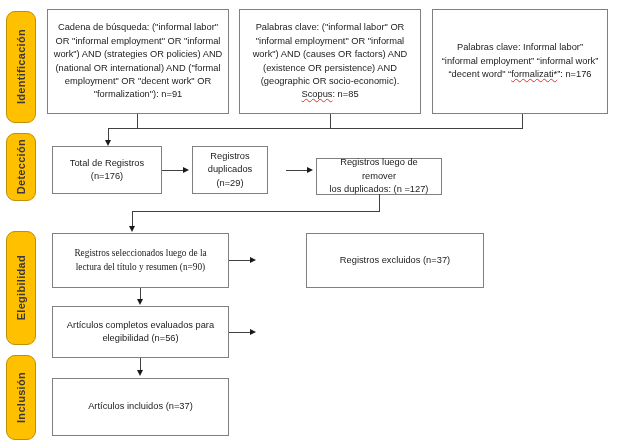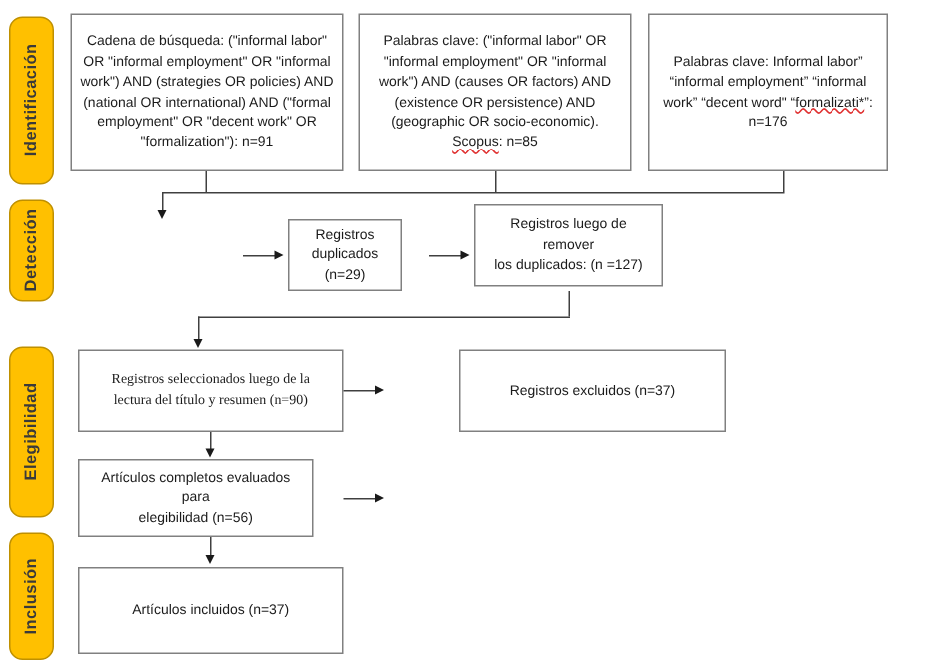--- a/index.html
+++ b/index.html
@@ -115,46 +115,52 @@
   </div>
 
   <div class="box" style="left:47px; top:9px; width:182px; height:105px;">
     <div class="box-text">Cadena de búsqueda: ("informal labor" OR "informal employment" OR "informal work") AND (strategies OR policies) AND (national OR international) AND ("formal employment" OR "decent work" OR "formalization"): n=91</div>
   </div>
 
   <div class="box" style="left:239px; top:9px; width:182px; height:105px;">
     <div class="box-text"><span>Palabras clave: ("informal labor" OR "informal employment" OR "informal work") AND (causes OR factors) AND (existence OR persistence) AND (geographic OR socio-economic). </span><span class="sq">Scopus</span><span>: n=85</span></div>
   </div>
 
-  <div class="box" style="left:432px; top:9px; width:160px; height:105px;">
+  <div class="box" style="left:432px; top:9px; width:176px; height:105px;">
     <div class="box-text"><span>Palabras clave: Informal labor” “informal employment” “informal work” “decent word" “</span><span class="sq">formalizati*</span><span>”: n=176</span></div>
   </div>
 
   <div class="ln lnv" style="left:137px; top:114px; height:14px;"></div>
   <div class="ln lnv" style="left:330px; top:114px; height:14px;"></div>
   <div class="ln lnv" style="left:522px; top:114px; height:14px;"></div>
   <div class="ln lnh" style="left:108px; top:128px; width:415px;"></div>
   <div class="ln lnv" style="left:108px; top:128px; height:14px;"></div>
   <div class="arrow-down" style="left:105px; top:140px;"></div>
 
+  <div class="box" style="left:52px; top:146px; width:110px; height:48px;">
+    <div class="box-text">
+      <span>Total de Registros</span><br>
+      <span>(n=176)</span>
+    </div>
+  </div>
 
   <div class="ln lnh" style="left:162px; top:170px; width:22px;"></div>
   <div class="arrow-right" style="left:183px; top:166.5px;"></div>
 
   <div class="box" style="left:192px; top:146px; width:76px; height:48px;">
     <div class="box-text">
       <span>Registros</span><br>
       <span>duplicados (n=29)</span>
     </div>
   </div>
 
   <div class="ln lnh" style="left:286px; top:170px; width:22px;"></div>
   <div class="arrow-right" style="left:307px; top:166.5px;"></div>
 
-  <div class="box" style="left:316px; top:136px; width:126px; height:55px;">
+  <div class="box" style="left:316px; top:158px; width:126px; height:37px;">
     <div class="box-text">
       <span>Registros luego de remover</span><br>
       <span>los duplicados: (n =127)</span>
     </div>
   </div>
 
   <div class="ln lnv" style="left:379px; top:194px; height:17px;"></div>
   <div class="ln lnh" style="left:132px; top:211px; width:248px;"></div>
   <div class="ln lnv" style="left:132px; top:211px; height:17px;"></div>
   <div class="arrow-down" style="left:129px; top:226px;"></div>
@@ -169,21 +175,21 @@
   <div class="ln lnh" style="left:229px; top:260px; width:22px;"></div>
   <div class="arrow-right" style="left:250px; top:256.5px;"></div>
 
   <div class="box" style="left:258px; top:233px; width:178px; height:55px;margin-left:48px;">
     <div class="box-text">Registros excluidos (n=37)</div>
   </div>
 
   <div class="ln lnv" style="left:140px; top:288px; height:13px;"></div>
   <div class="arrow-down" style="left:137px; top:299px;"></div>
 
-  <div class="box" style="left:52px; top:306px; width:157px; height:52px;">
+  <div class="box" style="left:52px; top:306px; width:177px; height:52px;">
     <div class="box-text">
       <span>Artículos completos evaluados para</span><br>
       <span>elegibilidad (n=56)</span>
     </div>
   </div>
 
   <div class="ln lnh" style="left:229px; top:332px; width:22px;"></div>
   <div class="arrow-right" style="left:250px; top:328.5px;"></div>
 
 

